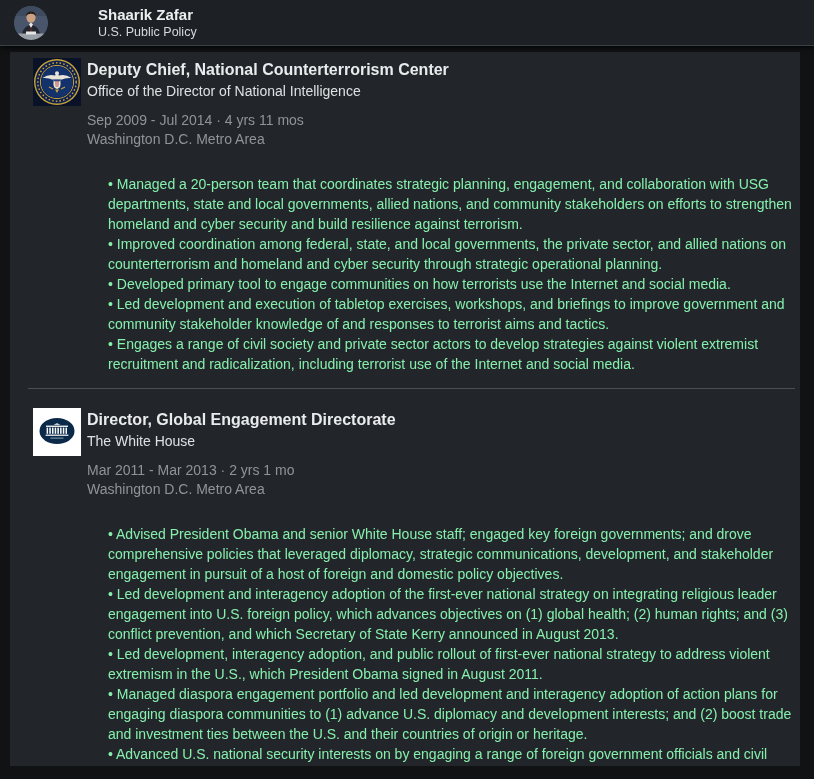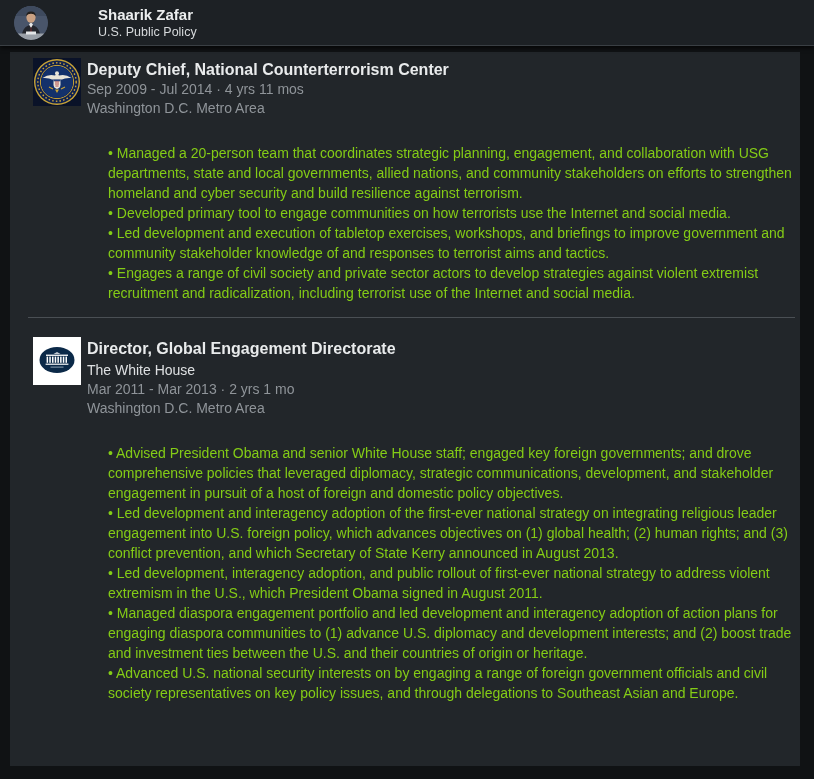--- a/index.html
+++ b/index.html
@@ -52,26 +52,26 @@
   .head-text { padding-top: 1px; }
   .role-title {
     color: #e9ebec; font-size: 16px; font-weight: 700; line-height: 21px;
   }
   .company {
     color: #dee0e2; font-size: 14px; line-height: 19px; margin-top: 2px;
   }
   .dates, .location {
     color: #8f9499; font-size: 14px; line-height: 19px;
   }
-  .dates { margin-top: 0; }
+  .dates { margin-top: 10px; }
 
   .description {
     margin: 25px 10px 0 75px;
     width: 705px;
-    color: #84cc16; font-size: 14px; line-height: 20px;
+    color: #86efac; font-size: 14px; line-height: 20px;
   }
   .description p { margin: 0; }
 
   .divider {
     border: none;
     border-top: 1px solid #4a4f54;
     margin: 14px 5px 13px 18px;
   }
 </style>
 </head>
@@ -126,26 +126,28 @@
           <path d="M20.5 21.5 h7 v5 q0 3.5 -3.5 4.5 q-3.5 -1 -3.5 -4.5 Z" fill="#e8e4d8"></path>
           <rect x="20.5" y="21.5" width="7" height="1.8" fill="#29427c"></rect>
           <path d="M22 24 h4 M22 26 h4 M22.4 28 h3.2" stroke="#b03a3a" stroke-width="0.9"></path>
 
           <path d="M22 31.5 L24 35 L26 31.5 Z" fill="#c9a437"></path>
           <path d="M16 29 L20 31 M32 29 L28 31" stroke="#c9a437" stroke-width="1.2"></path>
         </svg>
       </div>
       <div class="head-text">
         <div class="role-title">Deputy Chief, National Counterterrorism Center</div>
+        <div class="company">Office of the Director of National Intelligence</div>
         <div class="dates">Sep 2009 - Jul 2014 · 4 yrs 11 mos</div>
         <div class="location">Washington D.C. Metro Area</div>
       </div>
     </div>
     <div class="description">
       <p>• Managed a 20-person team that coordinates strategic planning, engagement, and collaboration with USG departments, state and local governments, allied nations, and community stakeholders on efforts to strengthen homeland and cyber security and build resilience against terrorism.</p>
+      <p>• Improved coordination among federal, state, and local governments, the private sector, and allied nations on counterterrorism and homeland and cyber security through strategic operational planning.</p>
       <p>• Developed primary tool to engage communities on how terrorists use the Internet and social media.</p>
       <p>• Led development and execution of tabletop exercises, workshops, and briefings to improve government and community stakeholder knowledge of and responses to terrorist aims and tactics.</p>
       <p>• Engages a range of civil society and private sector actors to develop strategies against violent extremist recruitment and radicalization, including terrorist use of the Internet and social media.</p>
     </div>
   </div>
 
   <hr class="divider">
 
   <div class="entry">
     <div class="entry-head">

